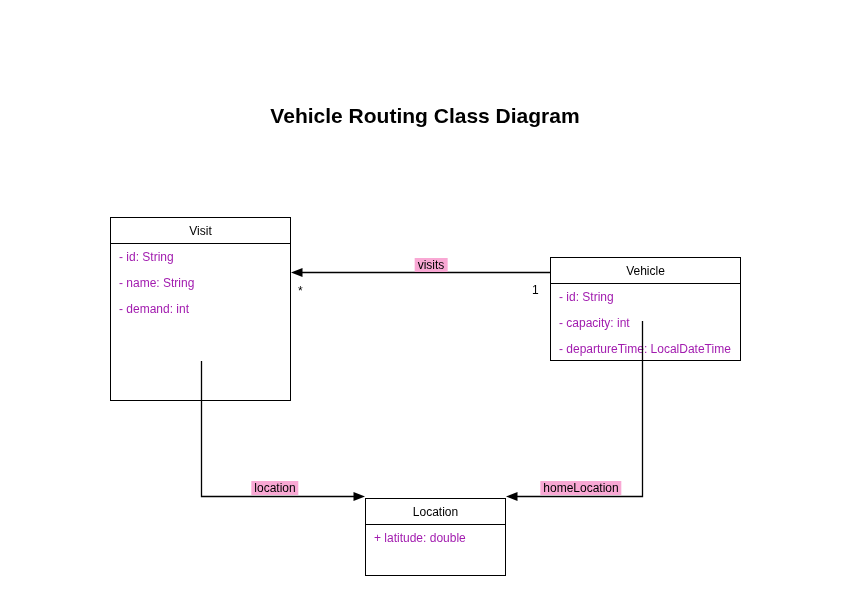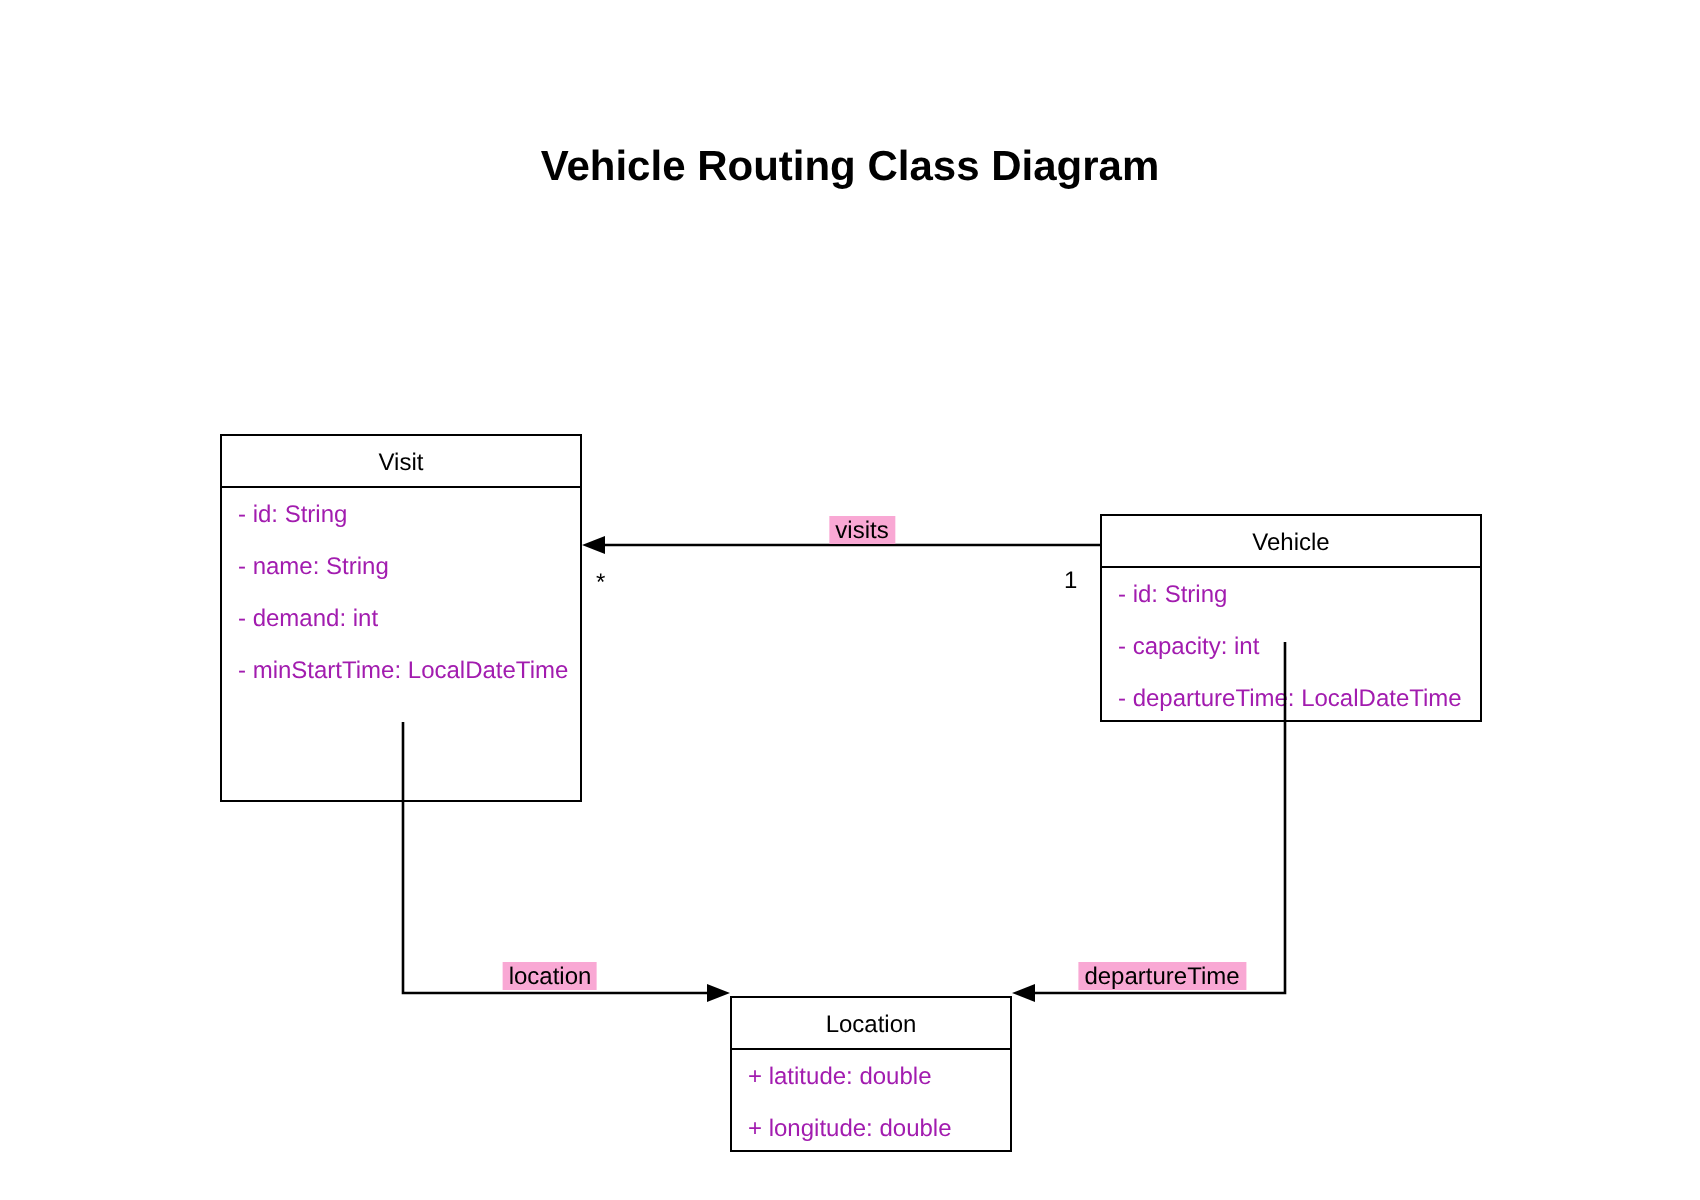--- a/index.html
+++ b/index.html
@@ -1,20 +1,20 @@
 <!DOCTYPE html>
 <html><head>
 <meta charset="utf-8">
 <style>
   * { margin: 0; padding: 0; box-sizing: border-box; }
   html, body { width: 850px; height: 600px; background: #ffffff; overflow: hidden; }
   body { position: relative; font-family: "Liberation Sans", sans-serif; color: #000000; }
 
   .title {
-    position: absolute; top: 72px; left: 0; width: 850px;
+    position: absolute; top: 104px; left: 0; width: 850px;
     text-align: center; font-size: 21px; font-weight: bold; color: #000000;
   }
 
   .class-box {
     position: absolute; background: #ffffff;
     border: 1px solid #000000;
     margin-top: 40px;
   }
   .class-header {
     height: 26px; border-bottom: 1px solid #000000;
@@ -55,38 +55,36 @@
 <body>
 
 <div class="title">Vehicle Routing Class Diagram</div>
 
 <div class="class-box" id="box-visit">
   <div class="class-header">Visit</div>
   <div class="class-body">
     <div class="attr-row">- id: String</div>
     <div class="attr-row">- name: String</div>
     <div class="attr-row">- demand: int</div>
-    <div class="attr-row">- minStartTime: LocalDateTime</div>
   </div>
 </div>
 
 <div class="class-box" id="box-vehicle">
   <div class="class-header">Vehicle</div>
   <div class="class-body">
     <div class="attr-row">- id: String</div>
     <div class="attr-row">- capacity: int</div>
     <div class="attr-row">- departureTime: LocalDateTime</div>
   </div>
 </div>
 
 <div class="class-box" id="box-location">
   <div class="class-header">Location</div>
   <div class="class-body">
     <div class="attr-row">+ latitude: double</div>
-    <div class="attr-row">+ longitude: double</div>
   </div>
 </div>
 
 <svg class="edges-layer" width="850" height="600" viewBox="0 0 850 600" xmlns="http://www.w3.org/2000/svg">
 
   <g>
     <line x1="550" y1="272.5" x2="301" y2="272.5" stroke="#000000" stroke-width="1.3"></line>
     <polygon points="291,272.5 302.5,268 302.5,277" fill="#000000"></polygon>
   </g>
 
@@ -98,13 +96,13 @@
   <g>
     <polyline points="642.5,321 642.5,496.5 517,496.5" fill="none" stroke="#000000" stroke-width="1.3"></polyline>
     <polygon points="506,496.5 517.5,492 517.5,501" fill="#000000"></polygon>
   </g>
 </svg>
 
 <div class="edge-label" id="label-visits">visits</div>
 <div class="multiplicity" id="mult-star">*</div>
 <div class="multiplicity" id="mult-one">1</div>
 <div class="edge-label" id="label-location">location</div>
-<div class="edge-label" id="label-homelocation">departureTime</div>
+<div class="edge-label" id="label-homelocation">homeLocation</div>
 
 </body></html>

